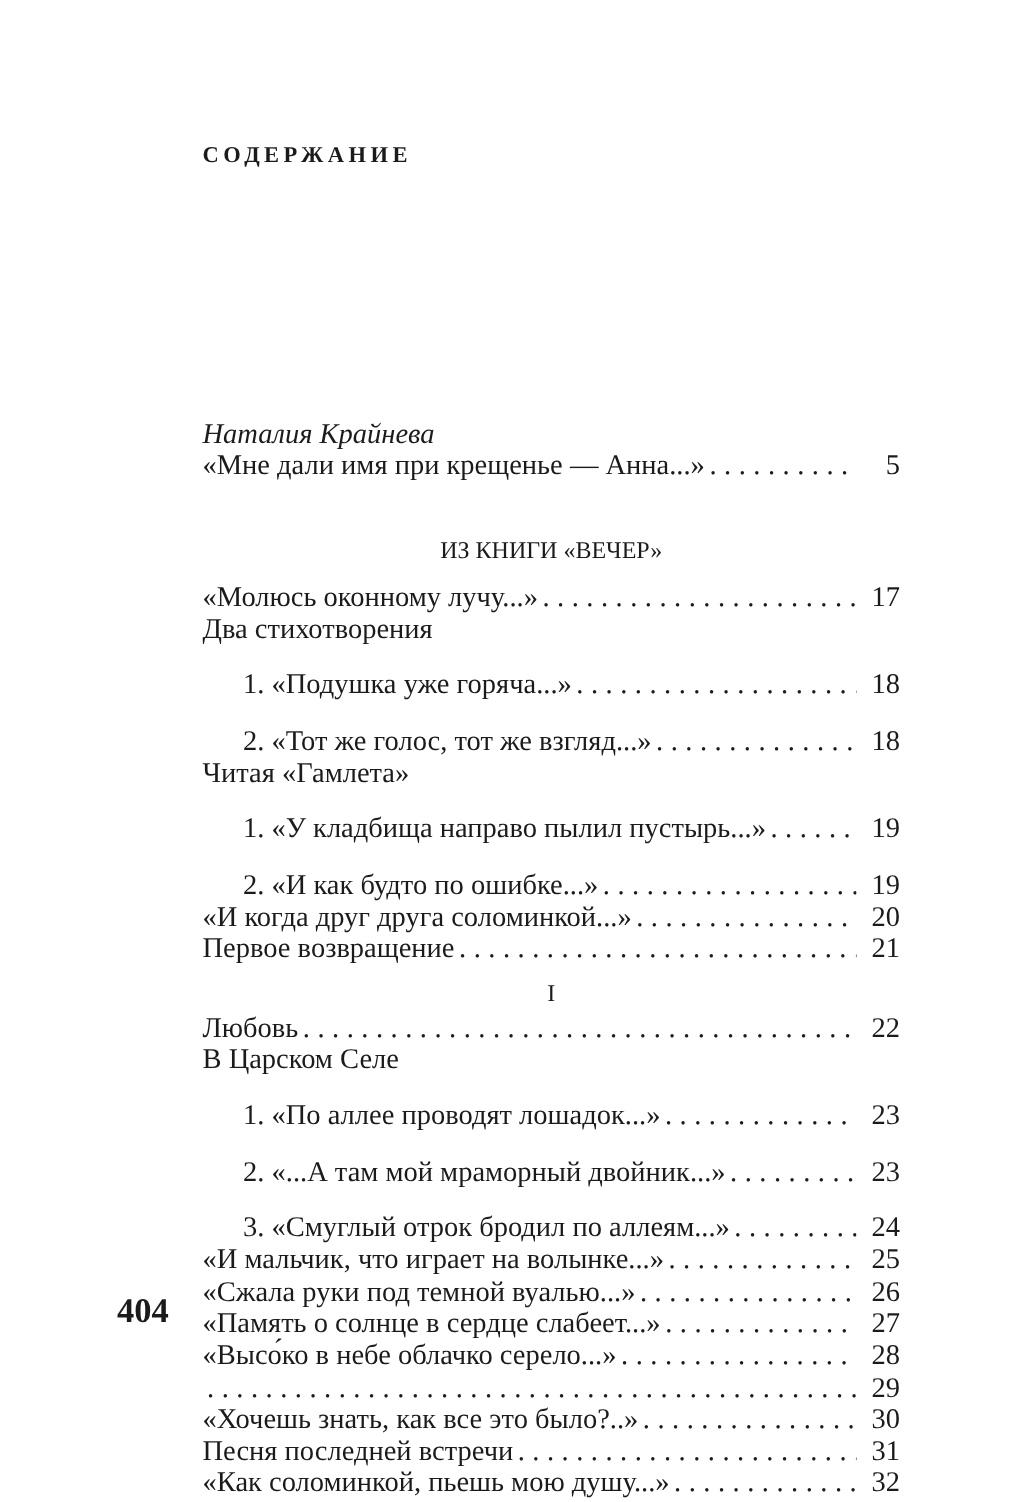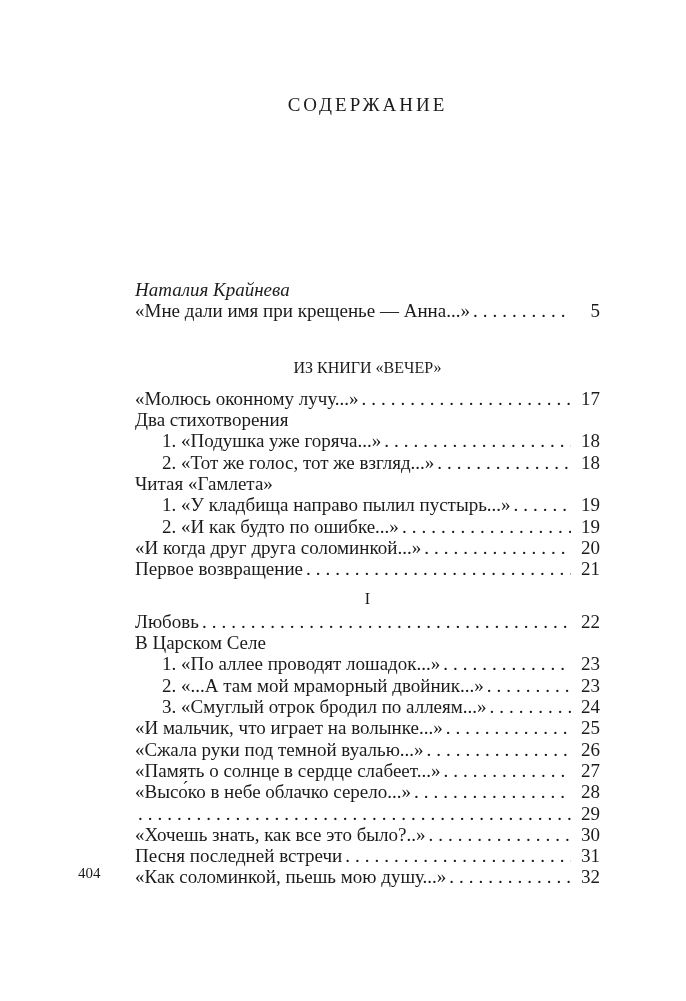--- a/index.html
+++ b/index.html
@@ -17,23 +17,23 @@
     overflow: hidden;
   }
   .column {
     position: absolute;
     left: 135px;
     right: 86px;
     top: 0;
     padding-top: 93px;
   }
   .toc-title {
-    text-align: center;
-    font-size: 19px;
-    font-weight: normal;
+    text-align: left;
+    font-size: 15px;
+    font-weight: bold;
     letter-spacing: 3px;
     line-height: 23px;
     margin: 0 0 163px 0;
   }
   .section-heading {
     text-align: center;
     font-size: 16px;
     line-height: 21.3px;
     margin: 14px 0 9px 0;
   }
@@ -47,20 +47,21 @@
     white-space: nowrap;
   }
   .toc-row .label {
     flex: 0 0 auto;
   }
   .toc-row.italic .label {
     font-style: italic;
   }
   .toc-row.indent {
     padding-left: 27px;
+    margin-top: 16px;
   }
   .dots {
     flex: 1 1 auto;
     overflow: hidden;
     white-space: nowrap;
     margin: 0 2px 0 3px;
     letter-spacing: 5px;
     color: #1b1b1b;
   }
   .dots::after {
@@ -69,22 +70,22 @@
   .pg {
     flex: 0 0 auto;
     min-width: 22px;
     padding-left: 5px;
     text-align: right;
   }
   .folio {
     position: absolute;
     left: 78px;
     top: 863px;
-    font-size: 15px;
-    font-weight: normal;
+    font-size: 23px;
+    font-weight: bold;
     line-height: 21.3px;
   }
 </style>
 </head>
 <body>
 
 <div class="page">
   <div class="column">
     <h1 class="toc-title">СОДЕРЖАНИЕ</h1>
     <div>

